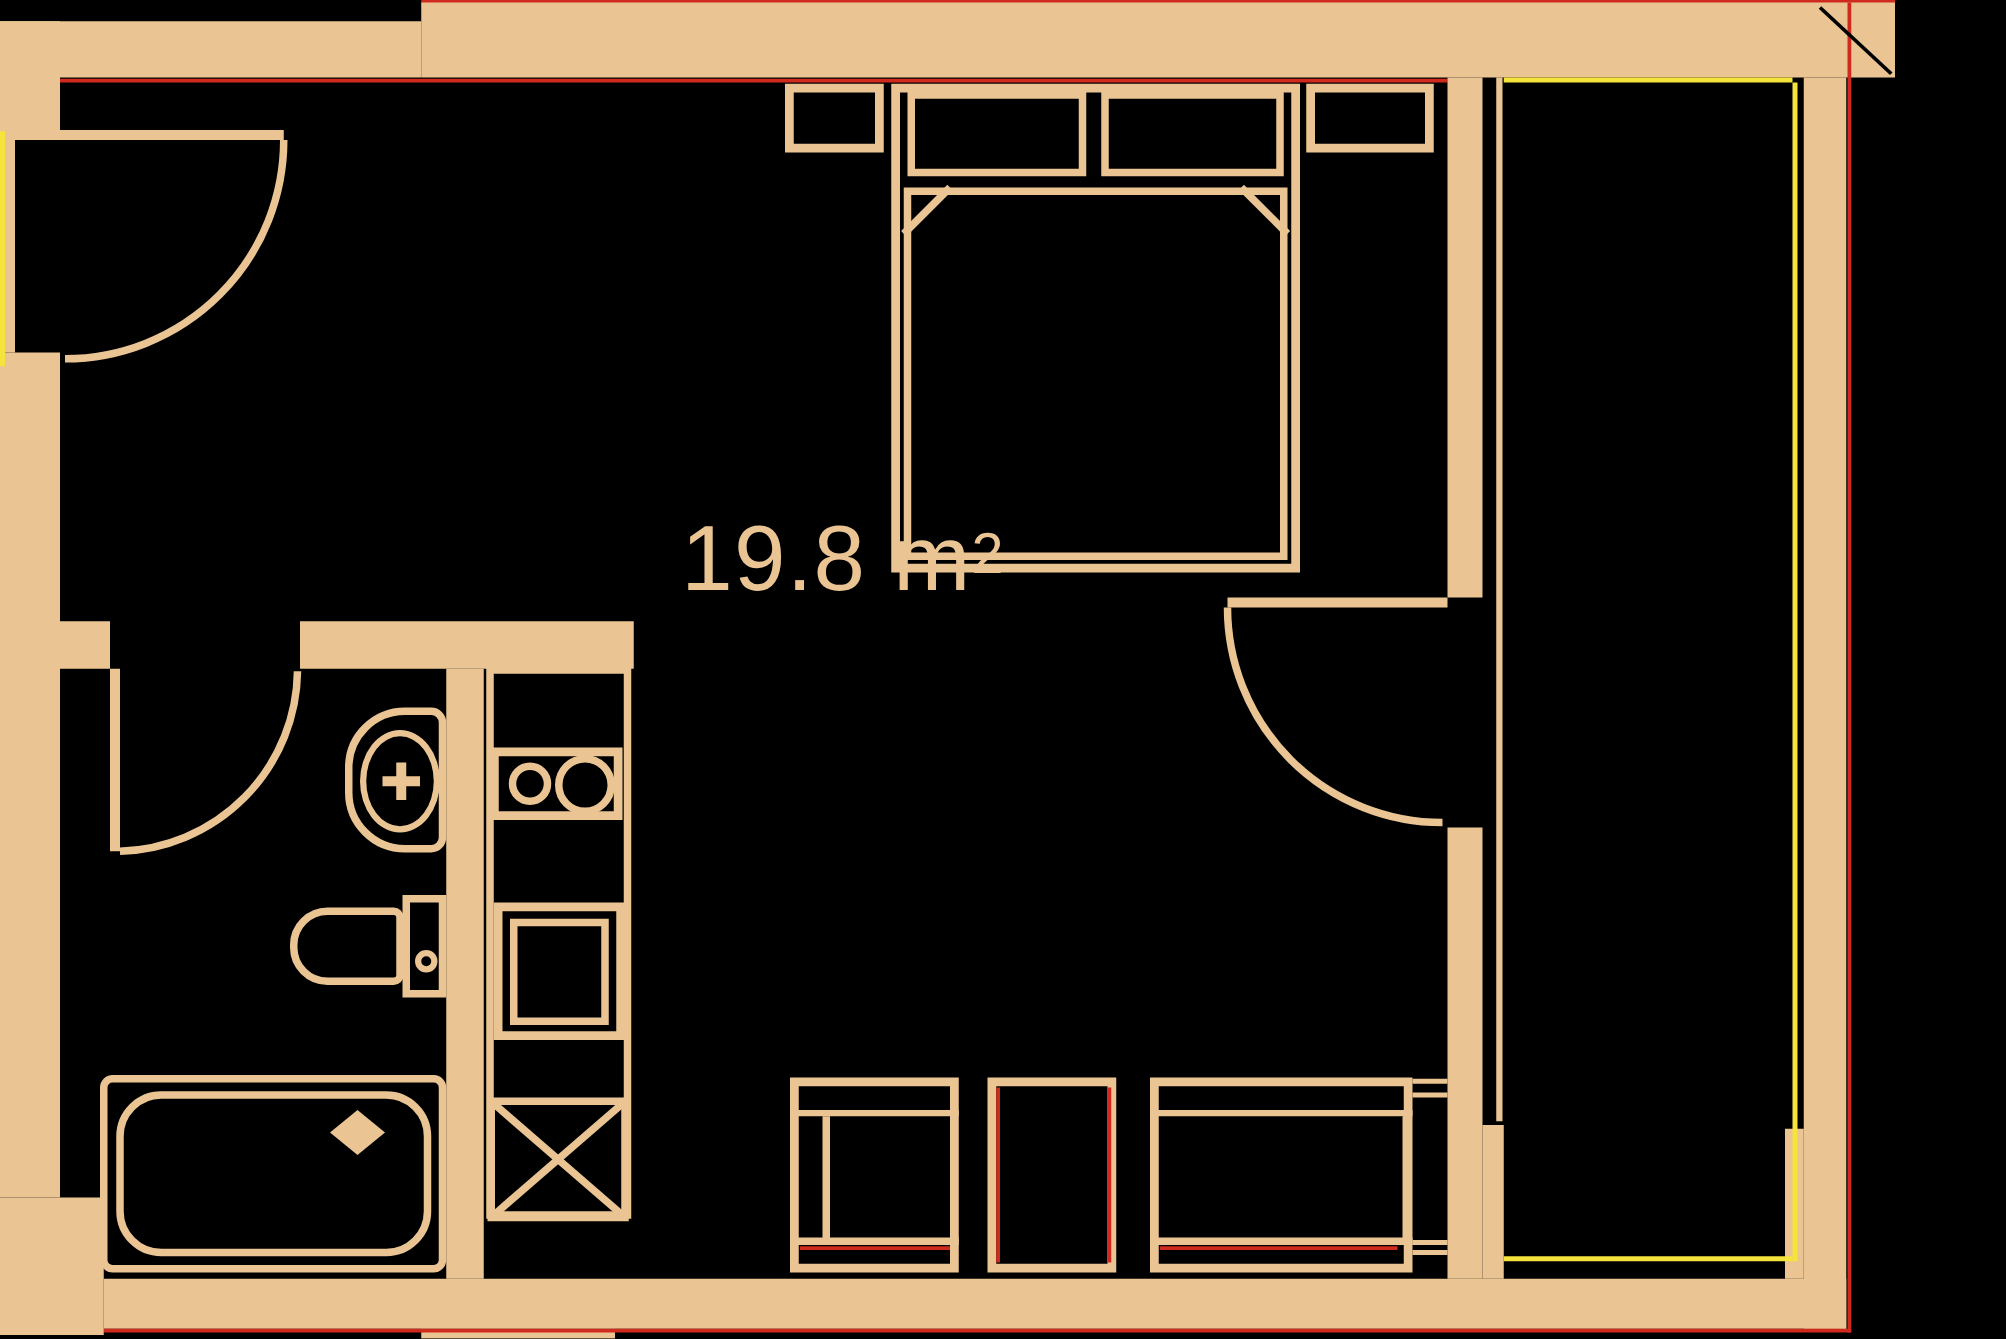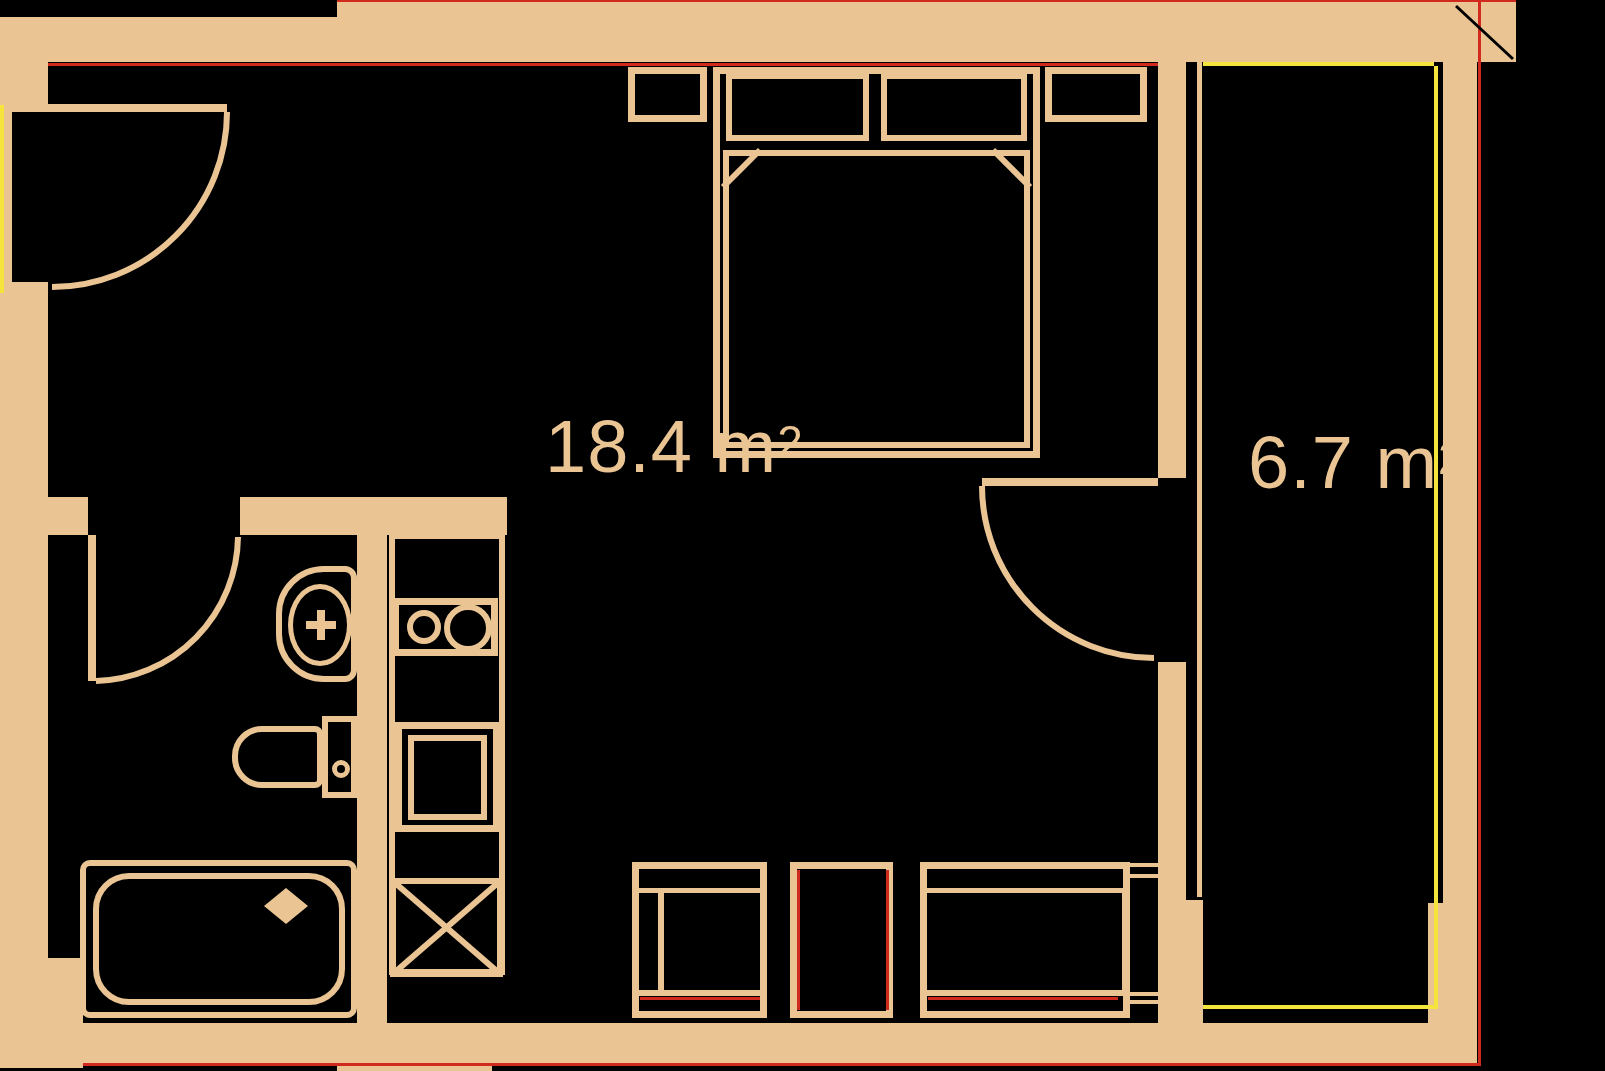--- a/index.html
+++ b/index.html
@@ -126,19 +126,16 @@
     <path d="M 982 486 A 172 172 0 0 0 1154 658"></path>
     <path d="M 394 882 L 499 973"></path>
     <path d="M 499 882 L 394 973"></path>
     <path class="fillwall" d="M 286 888 L 308 906 L 286 924 L 264 906 Z"></path>
     <path d="M 723 187 L 760 150"></path>
     <path d="M 993 150 L 1030 187"></path>
     <path class="miter" d="M 1456 6 L 1513 59"></path>
   </svg>
 
   <div class="area-label" style="left:545px;top:410px">
-    <span>18.4</span><span> m</span><span class="sup">2</span>
-  </div>
-  <div class="area-label" style="left:1248px;top:426px">
-    <span>6.7</span><span> m</span><span class="sup">2</span>
+    <span>19.8</span><span> m</span><span class="sup">2</span>
   </div>
 
 </div>
 
 </body></html>

